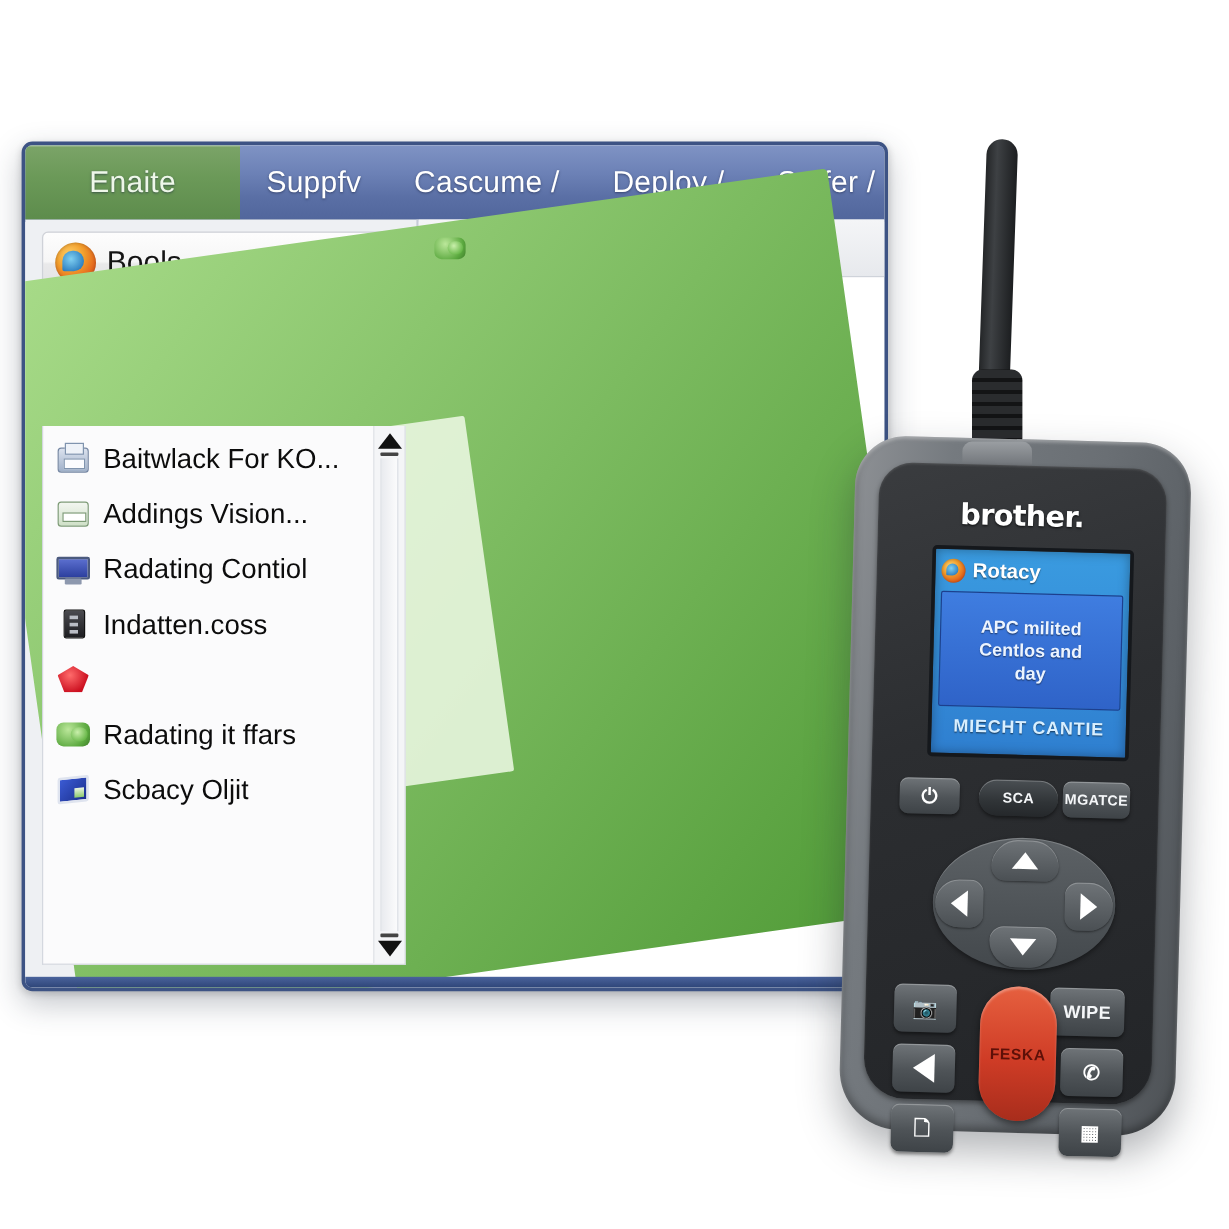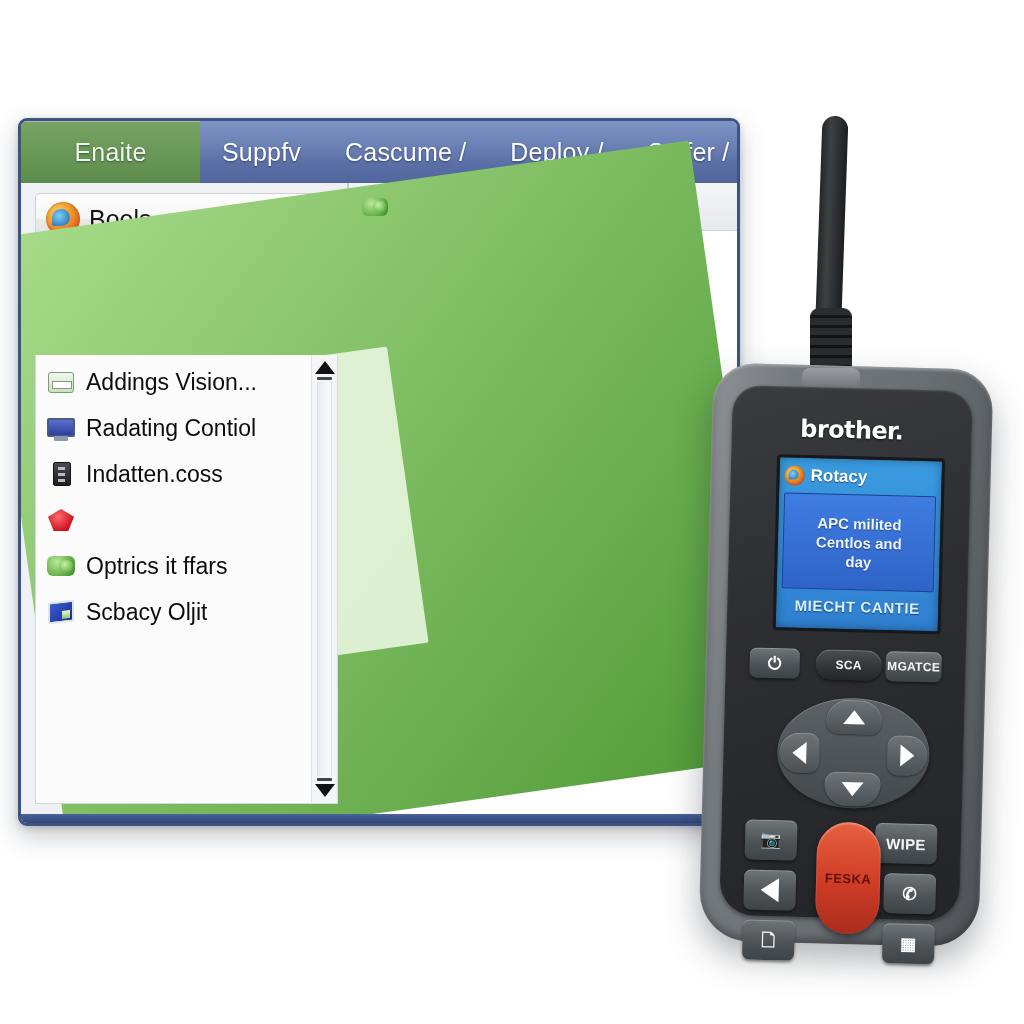--- a/index.html
+++ b/index.html
@@ -310,20 +310,26 @@
               <span class="ic greenarrow"></span>
             </span>
           <span class="slabel">Alicpity Center</span>
         </div>
 
         <div class="listwrap">
           <div class="listcol">
 
             <div class="lrow">
               <span class="licon">
+                  <span class="printer"></span>
+                </span>
+              <span class="ltext">Baitwlack For KO...</span>
+            </div>
+            <div class="lrow">
+              <span class="licon">
                   <span class="scanner"></span>
                 </span>
               <span class="ltext">Addings Vision...</span>
             </div>
             <div class="lrow">
               <span class="licon">
                   <span class="monitor"></span>
                   <span class="monitorbase"></span>
                 </span>
               <span class="ltext">Radating Contiol</span>
@@ -336,21 +342,21 @@
             </div>
             <div class="lrow">
               <span class="licon">
                   <span class="redbow"></span>
                 </span>
             </div>
             <div class="lrow">
               <span class="licon">
                   <span class="greenblob"></span>
                 </span>
-              <span class="ltext">Optrics it ffars</span>
+              <span class="ltext">Radating it ffars</span>
             </div>
             <div class="lrow">
               <span class="licon">
                   <span class="bluewin"></span>
                 </span>
               <span class="ltext">Scbacy Oljit</span>
             </div>
 
           </div>
 

